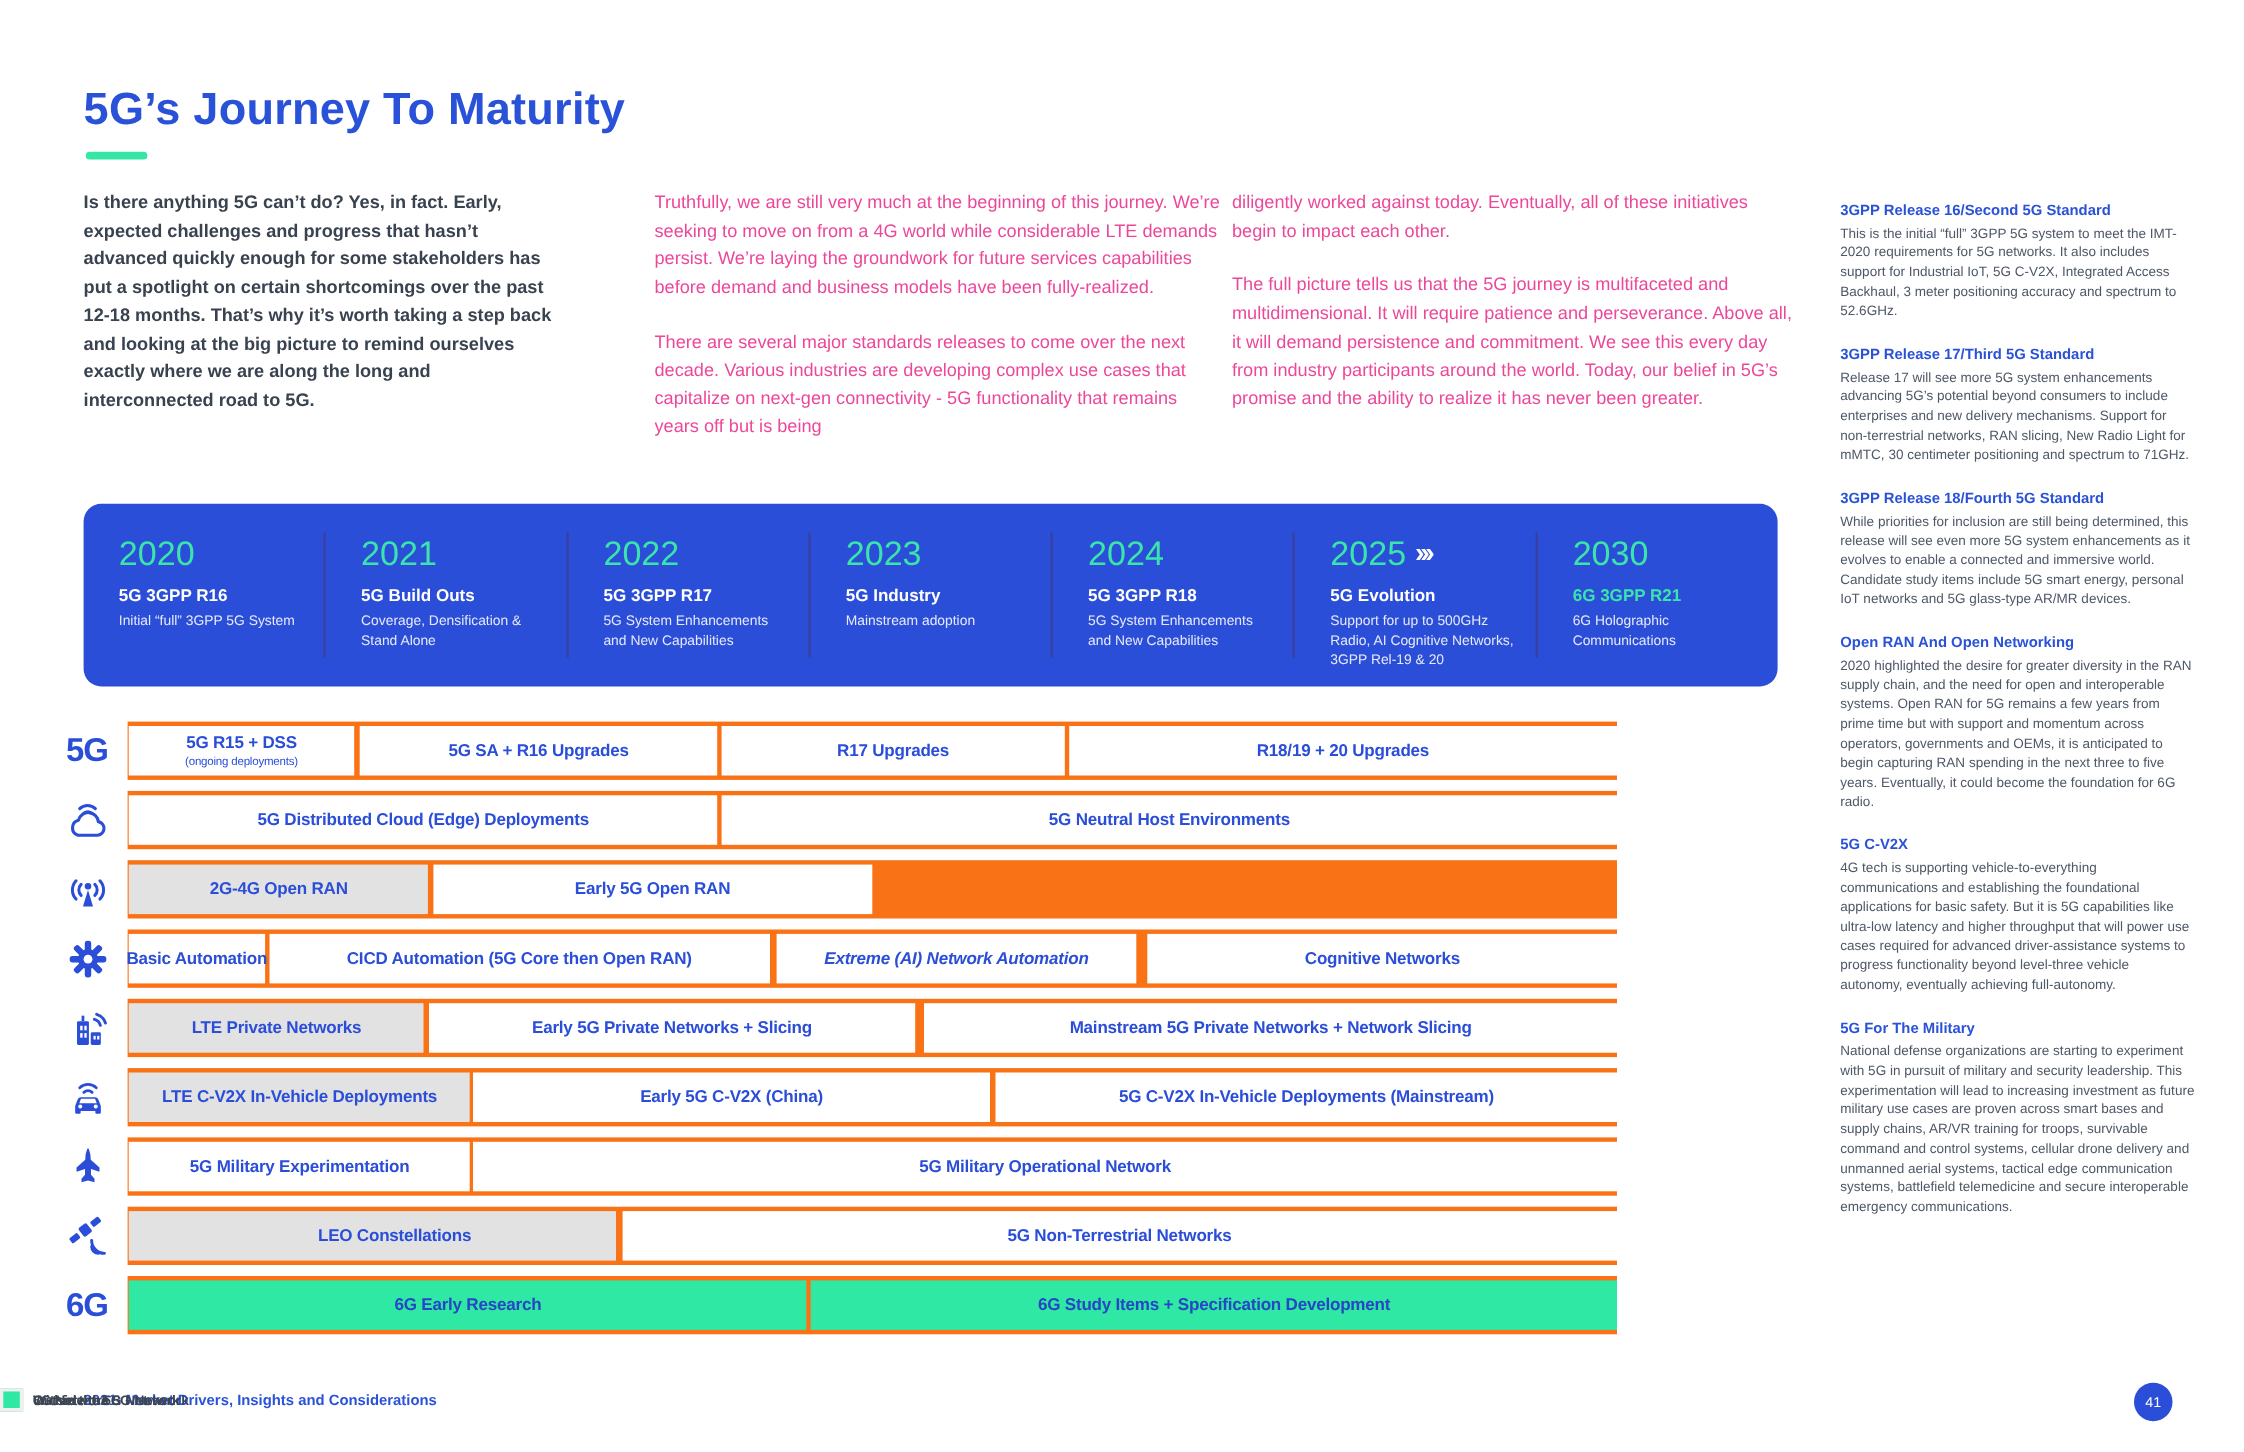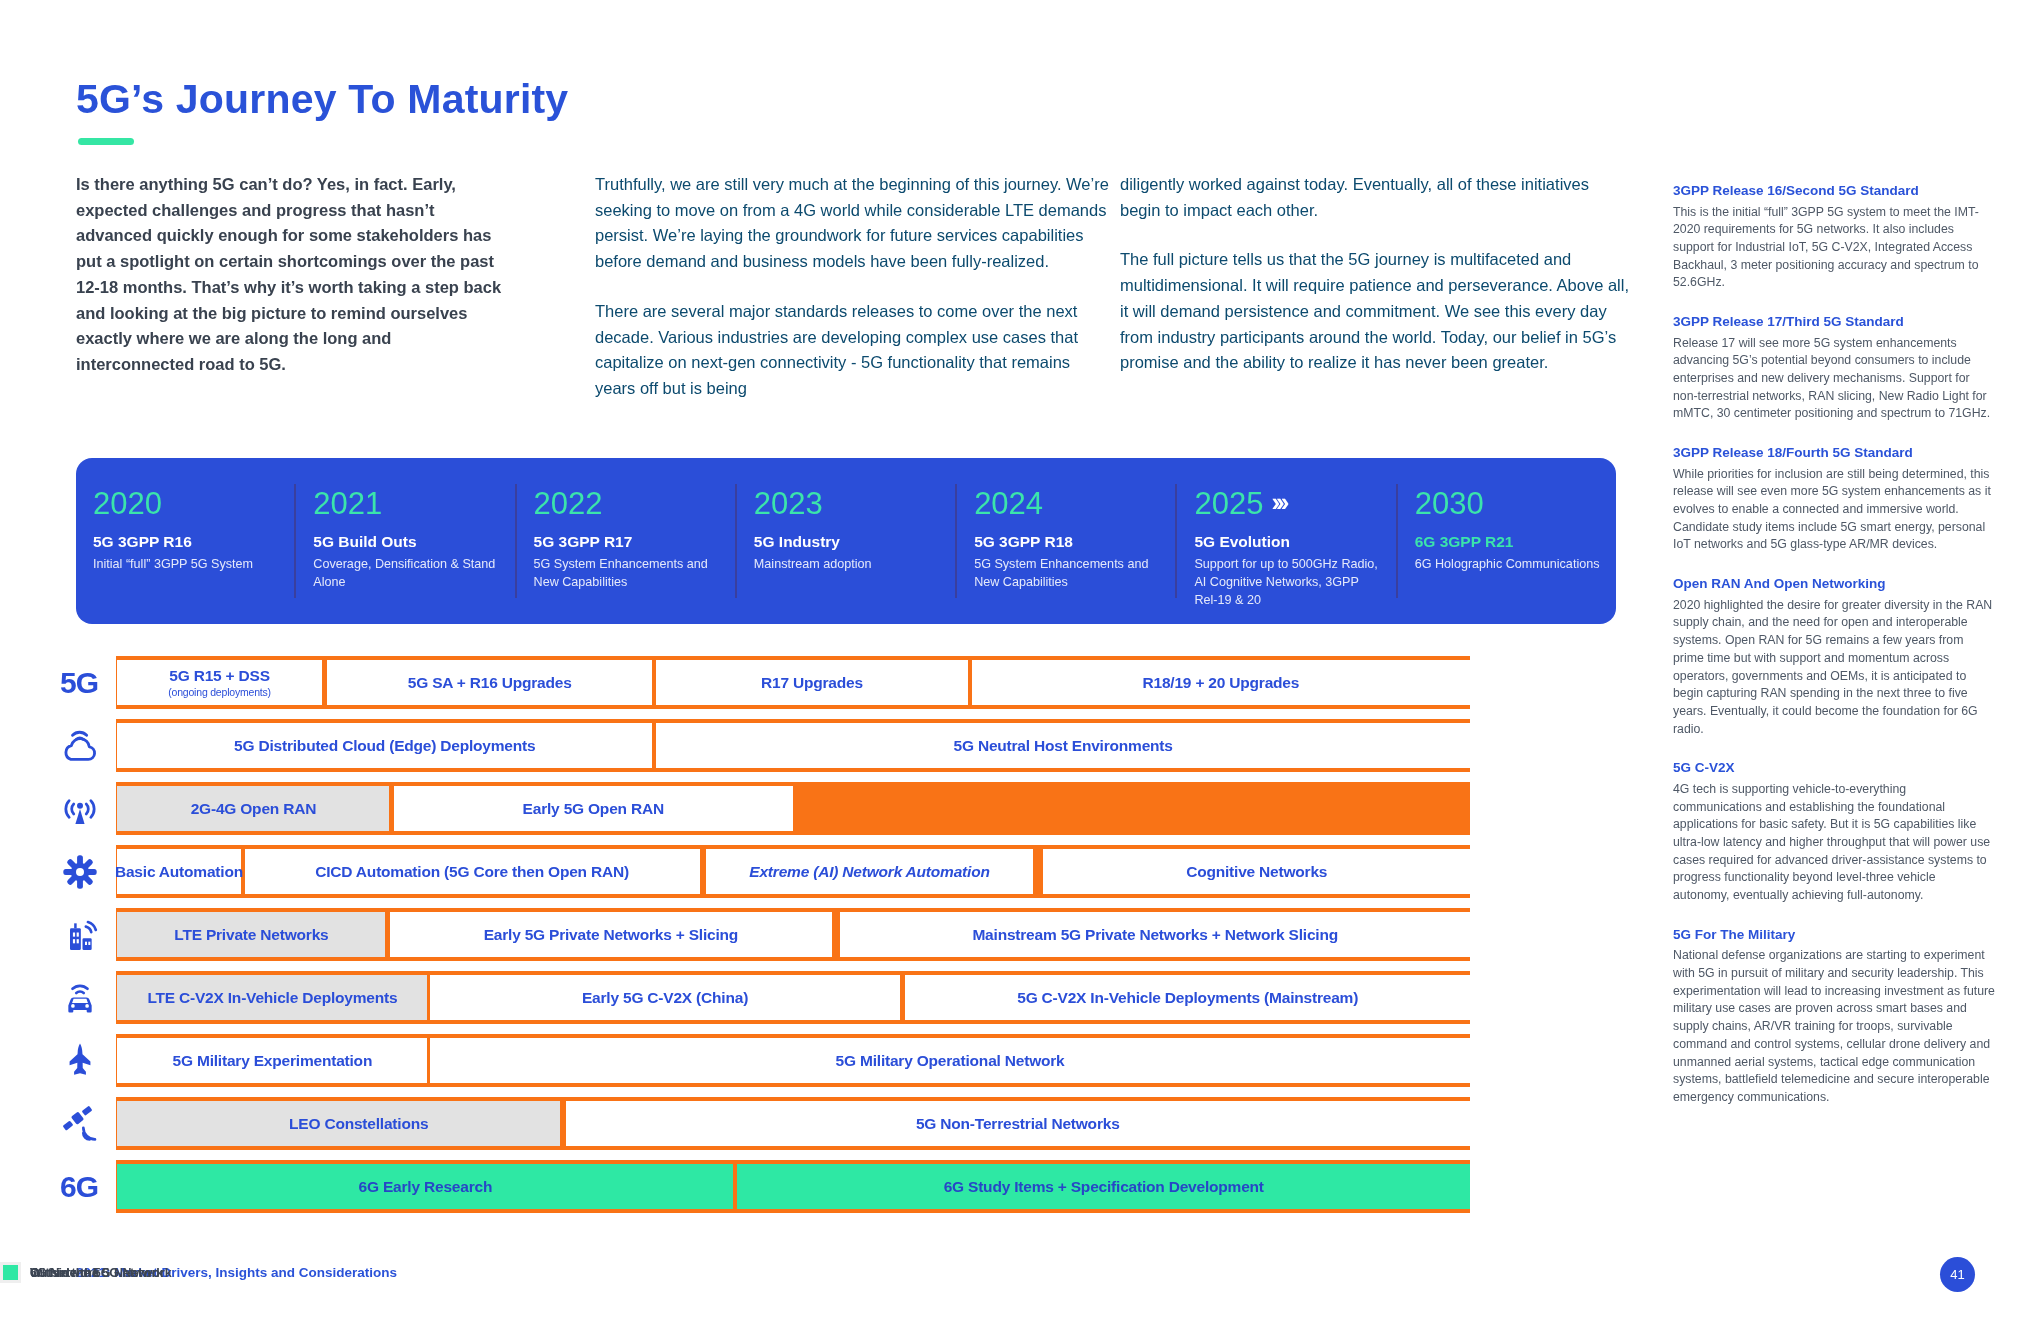--- a/index.html
+++ b/index.html
@@ -5,35 +5,35 @@
 *{margin:0;padding:0;box-sizing:border-box}
 html,body{background:#fff}
 body{font-family:"Liberation Sans",sans-serif;color:#39424f}
 .page{position:relative;width:2040px;height:1320px;background:#ffffff;overflow:hidden}
 
 
 .title{position:absolute;left:76px;top:76px;font-size:41px;font-weight:600;color:#2a52d8;letter-spacing:.2px}
 .title-underline{position:absolute;left:78px;top:138px;width:56px;height:7px;border-radius:4px;background:#35e6a4}
 
 
-.intro-col{position:absolute;top:172px;font-size:16.5px;line-height:1.56;color:#0c4a6e}
+.intro-col{position:absolute;top:172px;font-size:16.5px;line-height:1.56;color:#ec4899}
 .intro-col p + p{margin-top:24px}
 .c1{left:76px;width:436px;font-weight:700;color:#39424f}
 .c2{left:595px;width:516px}
 .c3{left:1120px;width:510px}
 
 
 .sidebar{position:absolute;left:1673px;top:182px;width:322px}
 .sb-sec{margin-bottom:21px}
 .sb-head{font-size:13.5px;font-weight:700;color:#2a52d8;margin-bottom:4px;line-height:1.3}
 .sb-body{font-size:12.3px;line-height:1.44;color:#4e5866}
 
 
 .banner{position:absolute;left:76px;top:458px;width:1540px;height:166px;background:#2b4ed8;border-radius:16px;display:flex;padding:26px 0}
-.tl-col{flex:1;padding:2px 12px 0 17px}
+.tl-col{flex:1;padding:2px 12px 0 32px}
 .tl-col + .tl-col{border-left:2px solid #3a3f9e}
 .tl-year{font-size:31px;color:#3be4ab;display:flex;align-items:center;gap:8px;font-weight:500}
 .chev{color:#ffffff;font-weight:700;font-size:26px;letter-spacing:-4px;line-height:1;padding-bottom:4px}
 .tl-head{margin-top:11px;font-size:15.5px;font-weight:700;color:#ffffff;white-space:nowrap}
 .tl-head.teal{color:#3be4ab}
 .tl-desc{margin-top:5px;font-size:12.6px;line-height:1.42;color:rgba(255,255,255,.88)}
 
 
 .gantt{position:absolute;left:60px;top:656px;width:1410px}
 .g-row{display:flex;align-items:center;margin-bottom:10px}

